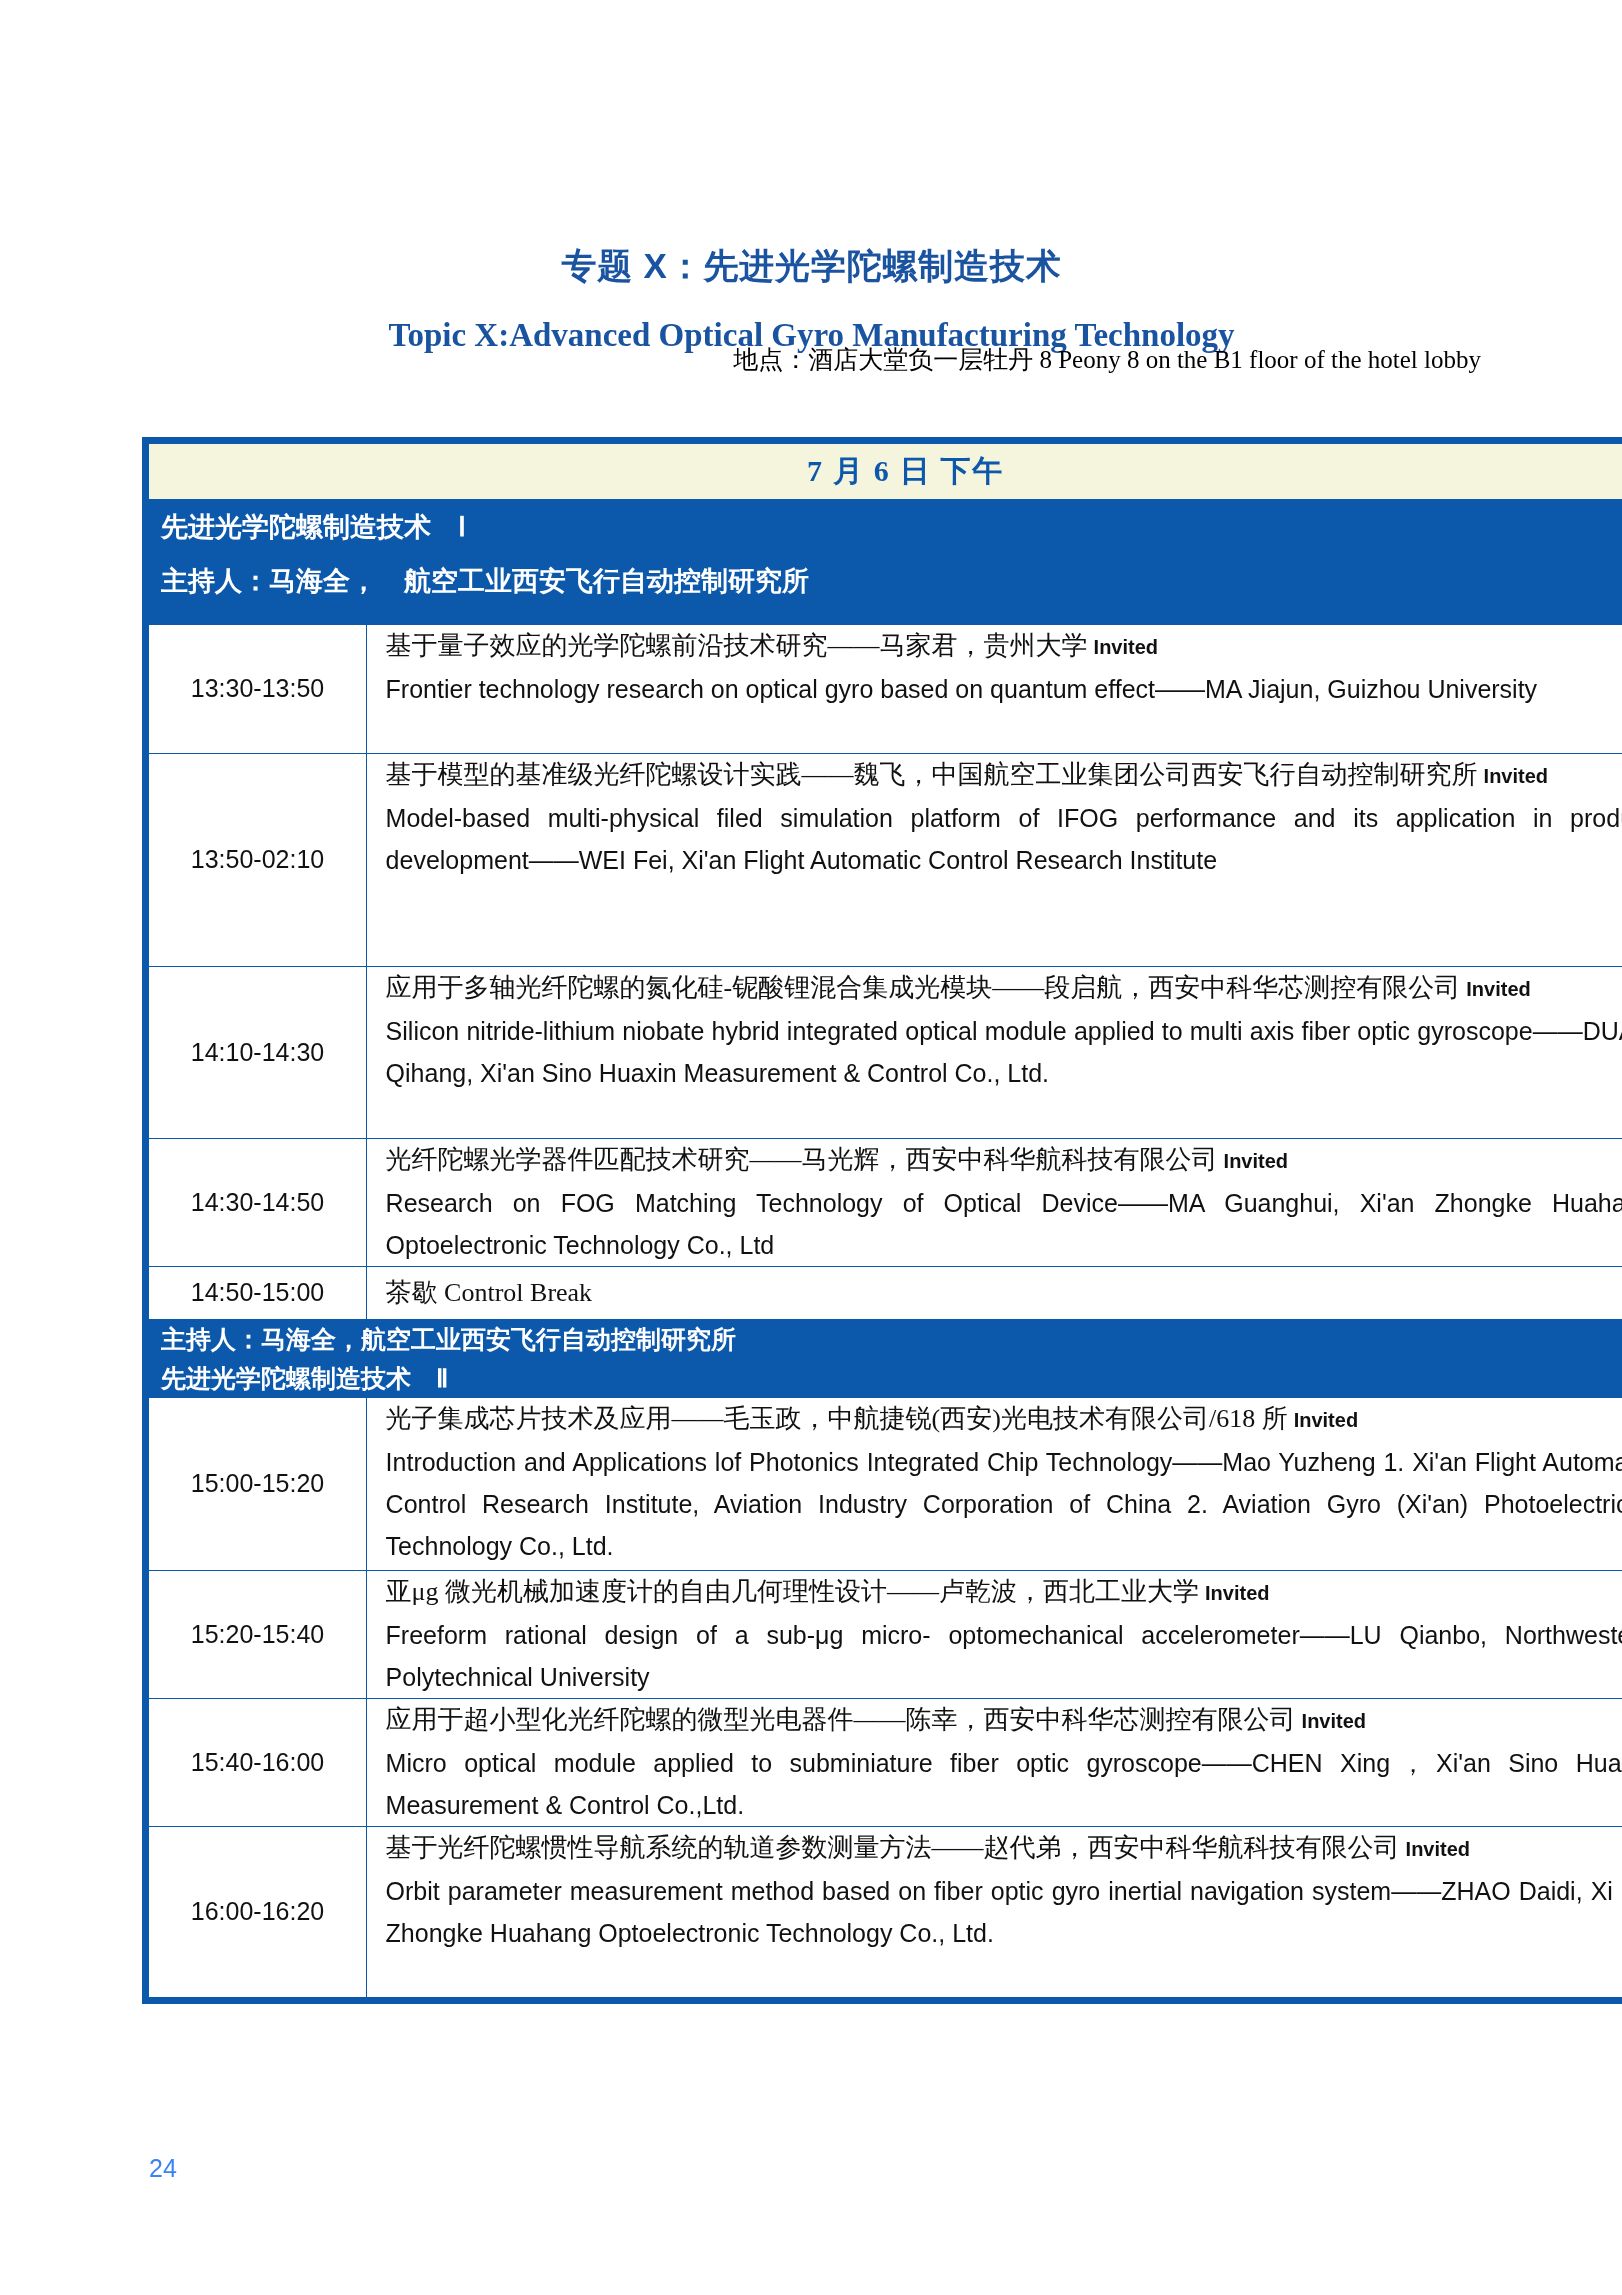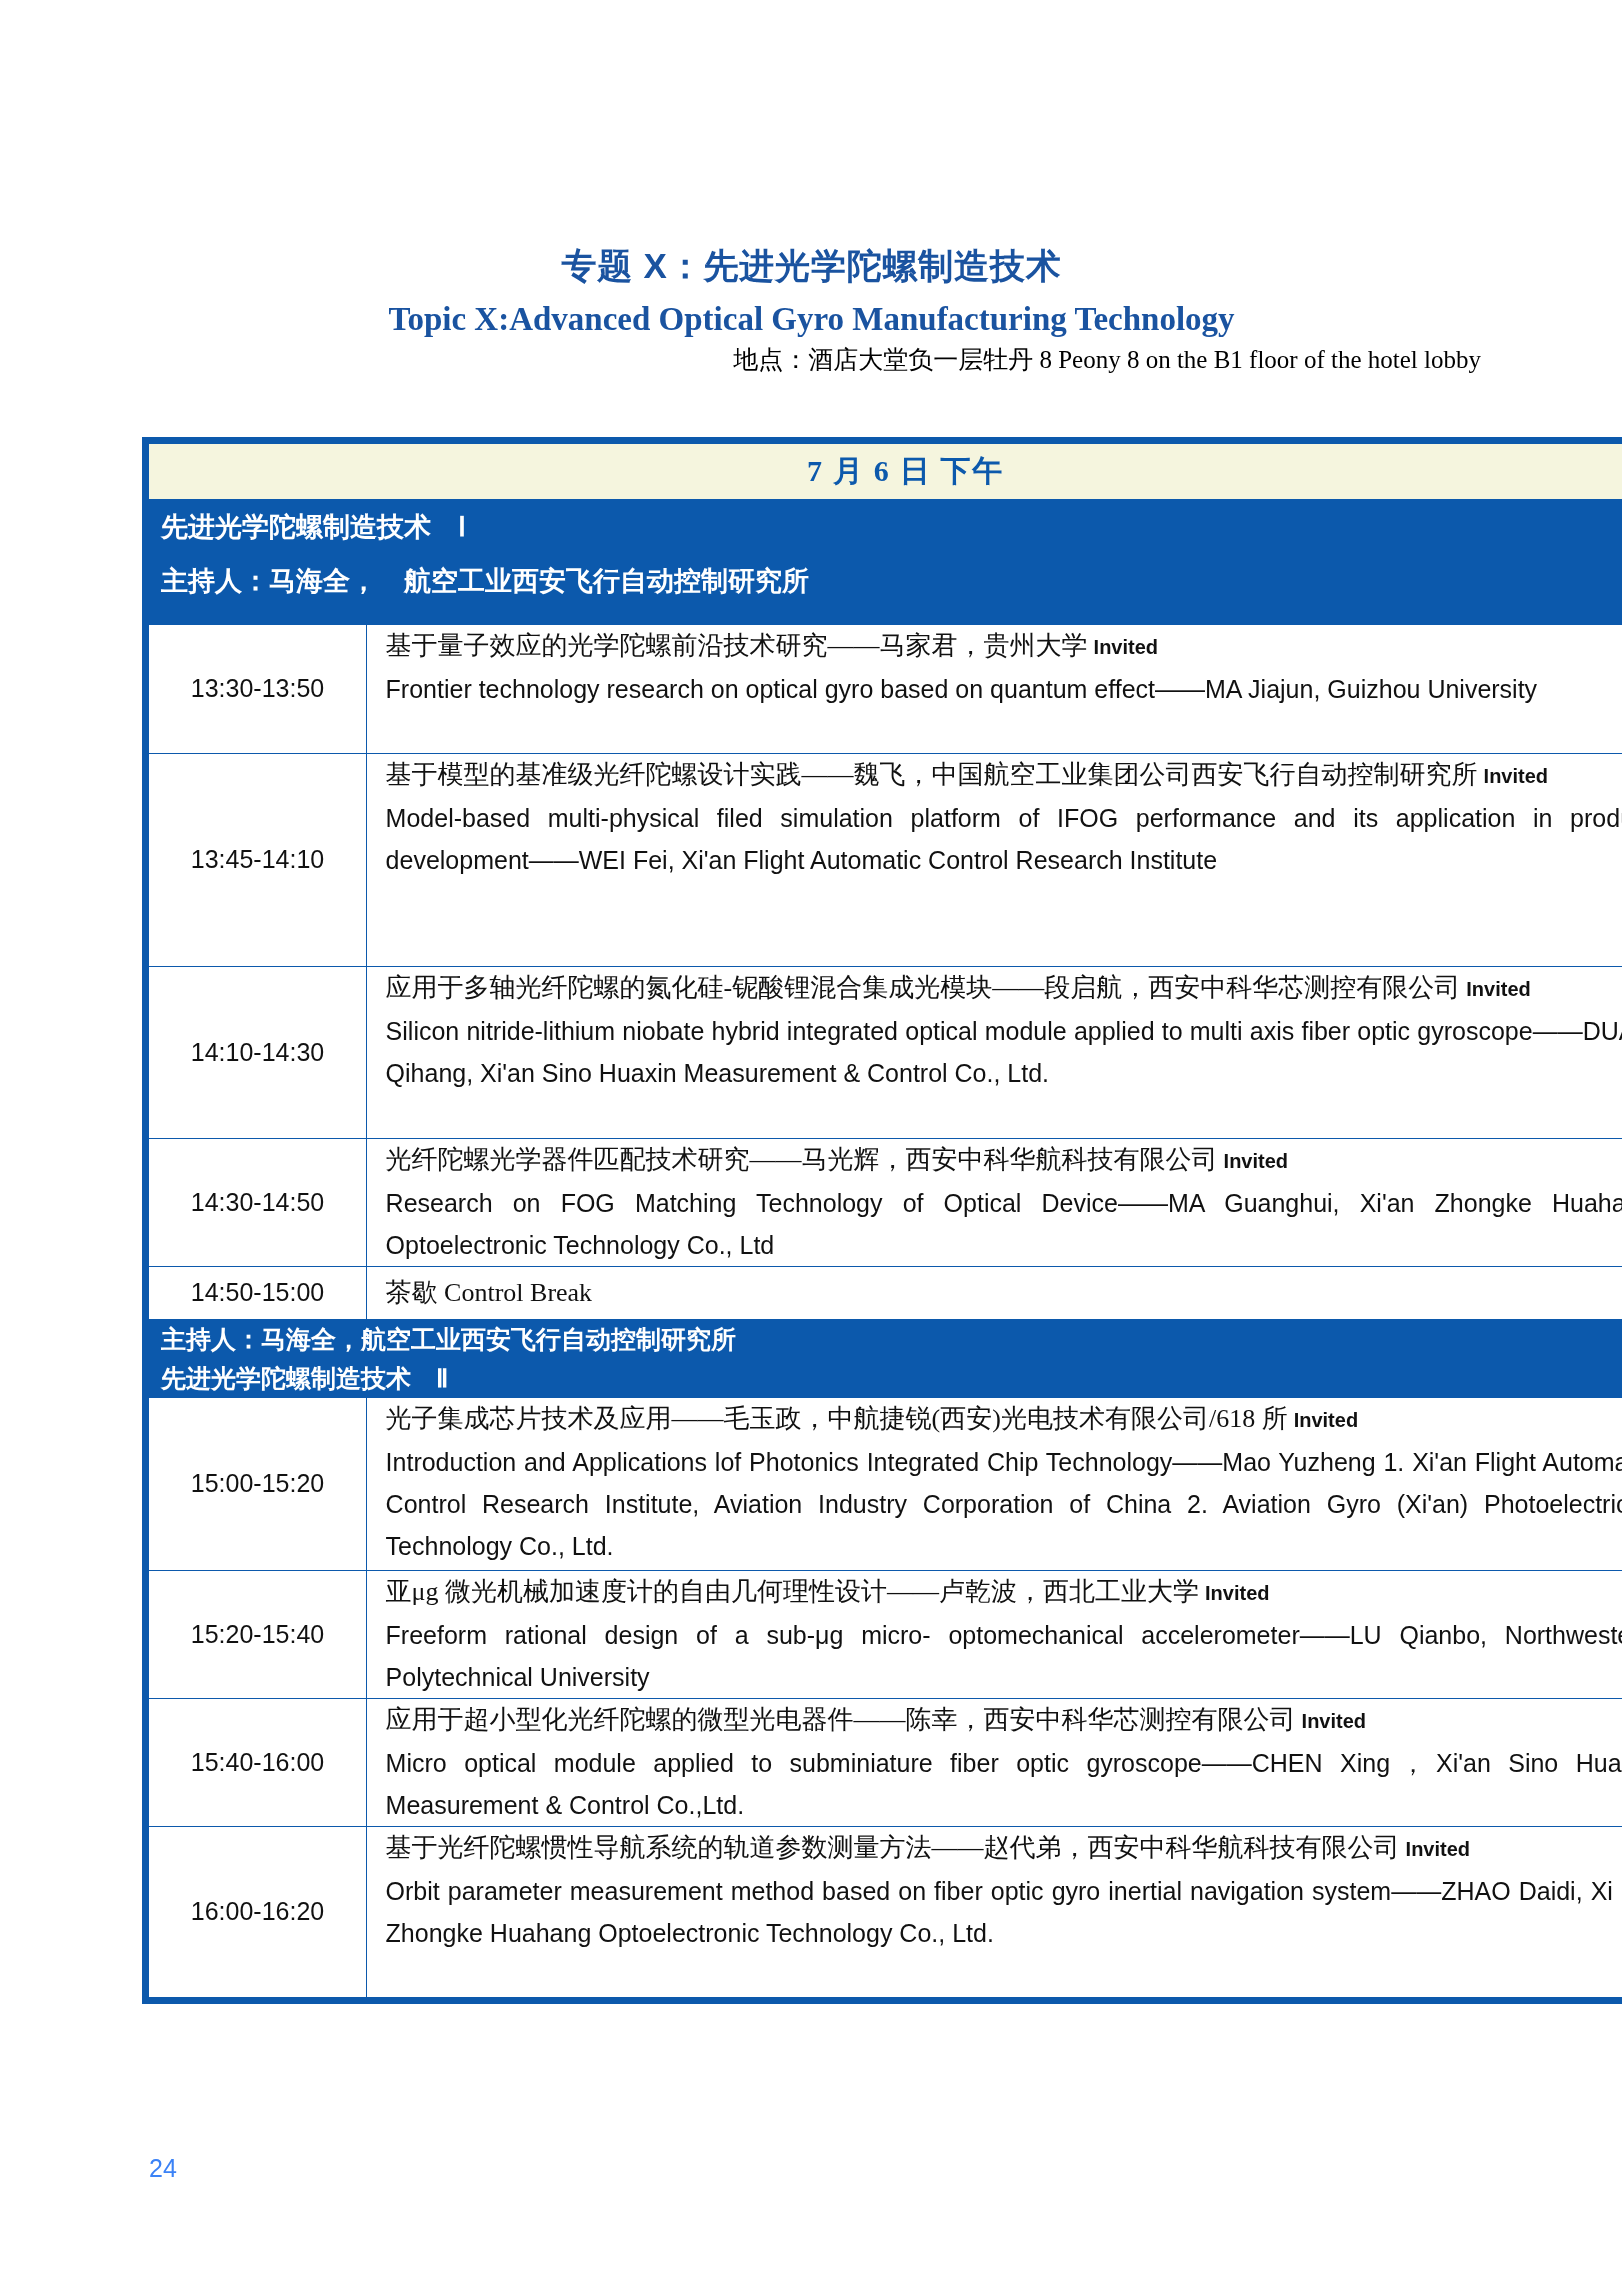--- a/index.html
+++ b/index.html
@@ -13,21 +13,21 @@
     width:1623px;height:2295px;position:relative;
     font-family:"Liberation Sans",sans-serif;color:var(--ink);
     -webkit-font-smoothing:antialiased;
   }
   .title-zh{
     position:absolute;top:243px;left:0;width:1623px;
     text-align:center;font-size:35px;font-weight:bold;color:var(--title-blue);
     letter-spacing:0.8px;
   }
   .title-en{
-    position:absolute;top:301px;left:0;width:1623px;
+    position:absolute;top:317px;left:0;width:1623px;
     text-align:center;font-family:"Liberation Serif",serif;
     font-size:33px;font-weight:bold;color:var(--title-blue);
   }
   .location{
     position:absolute;top:343px;right:142px;width:1183px;
     text-align:right;font-size:25px;color:#000;
     font-family:"Liberation Serif",serif;
   }
   .schedule{
     position:absolute;top:437px;left:142px;width:1527px;
@@ -86,21 +86,21 @@
 
   <div class="row lines-3">
     <div class="time">13:30-13:50</div>
     <div class="content">
       <p class="zh"><span>基于量子效应的光学陀螺前沿技术研究——马家君，贵州大学</span><b class="inv">Invited</b></p>
       <p class="en">Frontier technology research on optical gyro based on quantum effect——MA Jiajun, Guizhou University</p>
     </div>
   </div>
 
   <div class="row lines-5">
-    <div class="time">13:45-14:10</div>
+    <div class="time">13:50-02:10</div>
     <div class="content">
       <p class="zh"><span>基于模型的基准级光纤陀螺设计实践——魏飞，中国航空工业集团公司西安飞行自动控制研究所</span><b class="inv">Invited</b></p>
       <p class="en">Model-based multi-physical filed simulation platform of IFOG performance and its application in product development——WEI Fei, Xi'an Flight Automatic Control Research Institute</p>
     </div>
   </div>
 
   <div class="row lines-4">
     <div class="time">14:10-14:30</div>
     <div class="content">
       <p class="zh"><span>应用于多轴光纤陀螺的氮化硅-铌酸锂混合集成光模块——段启航，西安中科华芯测控有限公司</span><b class="inv">Invited</b></p>

